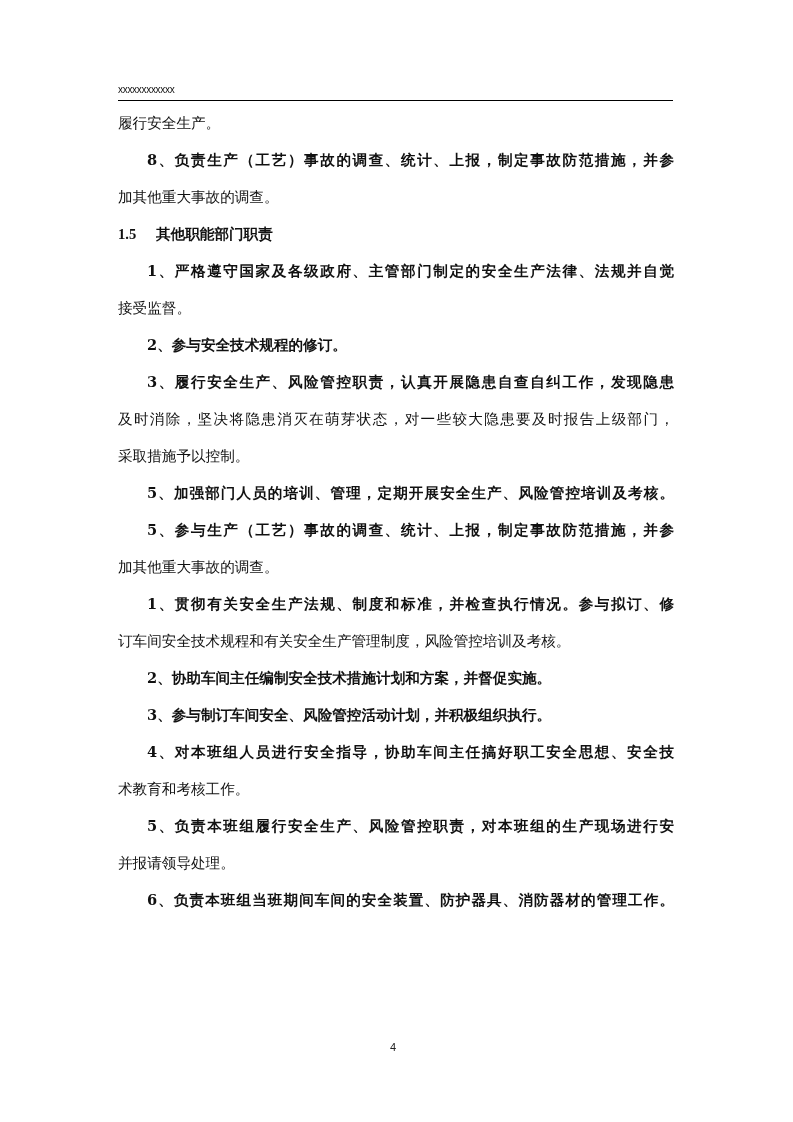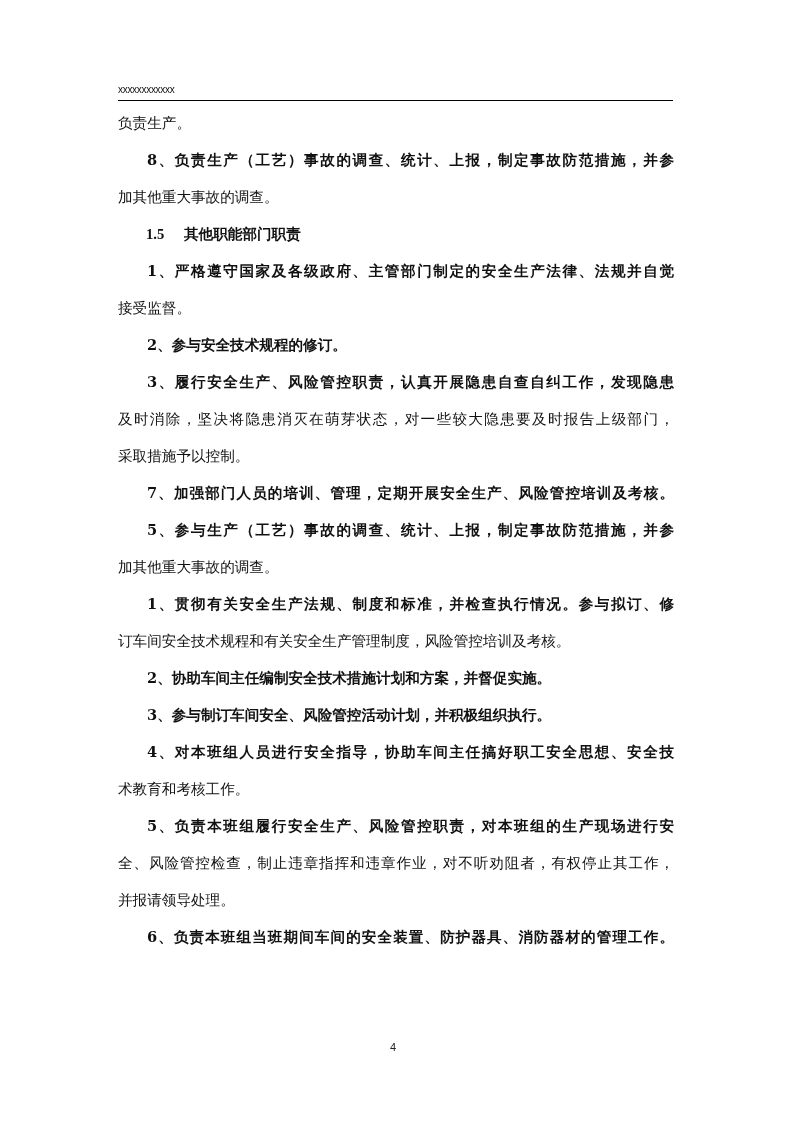--- a/index.html
+++ b/index.html
@@ -51,21 +51,20 @@
     font-weight: bold;
   }
   .justify {
     text-align: justify;
     text-align-last: justify;
   }
   .heading {
     font-family: "DejaVu Sans", "Liberation Sans", sans-serif;
     font-weight: bold;
     font-size: 14.6px;
-    margin-left: 28px;
   }
   .heading .num {
     font-family: "Liberation Serif", serif;
     font-weight: bold;
     display: inline-block;
     width: 38px;
   }
   .page-number {
     position: absolute;
     left: 390px;
@@ -76,44 +75,43 @@
   }
 </style>
 </head>
 <body>
 
 <div class="page-header">
   <span class="page-header-text">xxxxxxxxxxxx</span>
 </div>
 
 <div class="content">
-  <div class="line">负责生产。</div>
+  <div class="line">履行安全生产。</div>
   <div class="line indent justify">8、负责生产（工艺）事故的调查、统计、上报，制定事故防范措施，并参</div>
   <div class="line">加其他重大事故的调查。</div>
 
   <div class="line heading">
     <span class="num">1.5</span><span>其他职能部门职责</span>
   </div>
 
   <div class="line indent justify">1、严格遵守国家及各级政府、主管部门制定的安全生产法律、法规并自觉</div>
   <div class="line">接受监督。</div>
   <div class="line indent">2、参与安全技术规程的修订。</div>
   <div class="line indent justify">3、履行安全生产、风险管控职责，认真开展隐患自查自纠工作，发现隐患</div>
   <div class="line justify">及时消除，坚决将隐患消灭在萌芽状态，对一些较大隐患要及时报告上级部门，</div>
   <div class="line">采取措施予以控制。</div>
-  <div class="line indent justify">7、加强部门人员的培训、管理，定期开展安全生产、风险管控培训及考核。</div>
+  <div class="line indent justify">5、加强部门人员的培训、管理，定期开展安全生产、风险管控培训及考核。</div>
   <div class="line indent justify">5、参与生产（工艺）事故的调查、统计、上报，制定事故防范措施，并参</div>
   <div class="line">加其他重大事故的调查。</div>
 
 
   <div class="line indent justify">1、贯彻有关安全生产法规、制度和标准，并检查执行情况。参与拟订、修</div>
   <div class="line">订车间安全技术规程和有关安全生产管理制度，风险管控培训及考核。</div>
   <div class="line indent">2、协助车间主任编制安全技术措施计划和方案，并督促实施。</div>
   <div class="line indent">3、参与制订车间安全、风险管控活动计划，并积极组织执行。</div>
   <div class="line indent justify">4、对本班组人员进行安全指导，协助车间主任搞好职工安全思想、安全技</div>
   <div class="line">术教育和考核工作。</div>
   <div class="line indent justify">5、负责本班组履行安全生产、风险管控职责，对本班组的生产现场进行安</div>
-  <div class="line justify">全、风险管控检查，制止违章指挥和违章作业，对不听劝阻者，有权停止其工作，</div>
   <div class="line">并报请领导处理。</div>
   <div class="line indent justify">6、负责本班组当班期间车间的安全装置、防护器具、消防器材的管理工作。</div>
 </div>
 
 <div class="page-number">4</div>
 
 </body></html>

